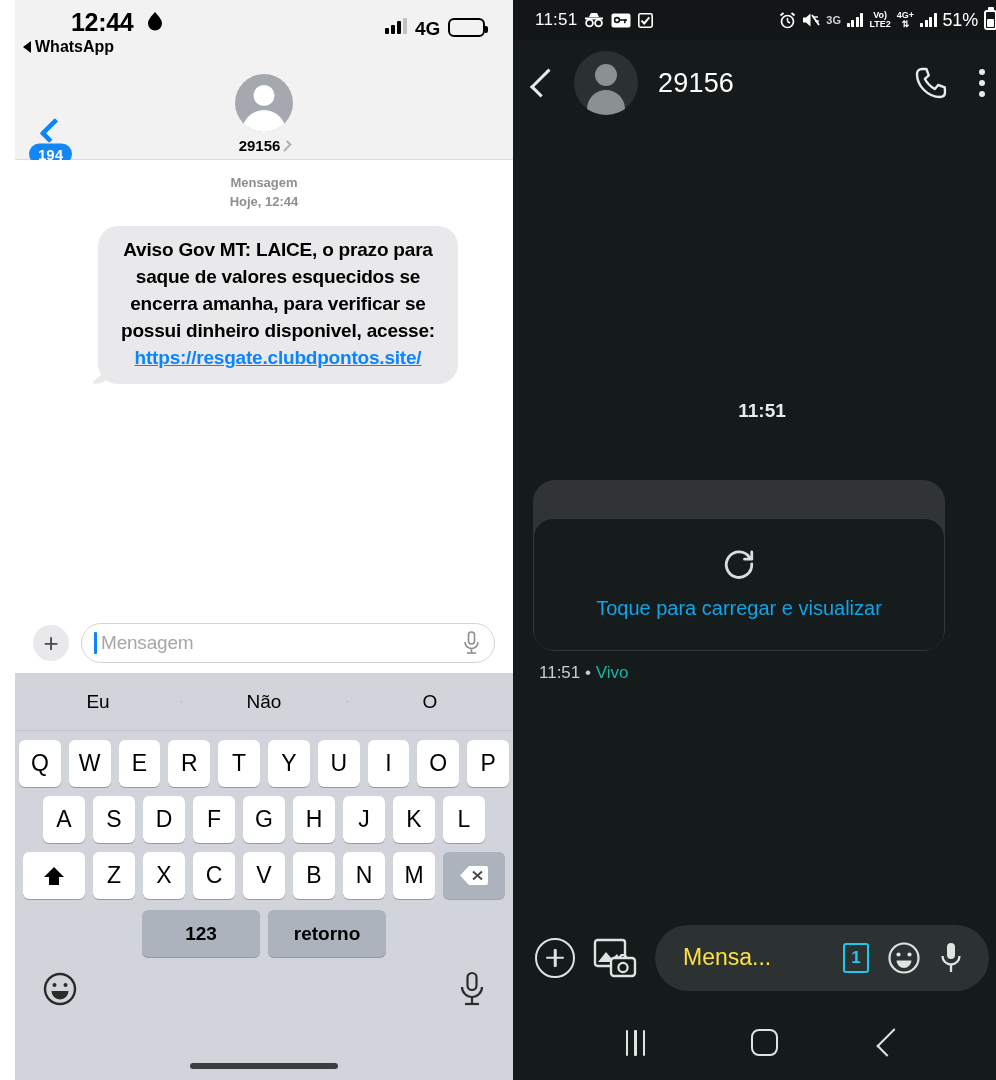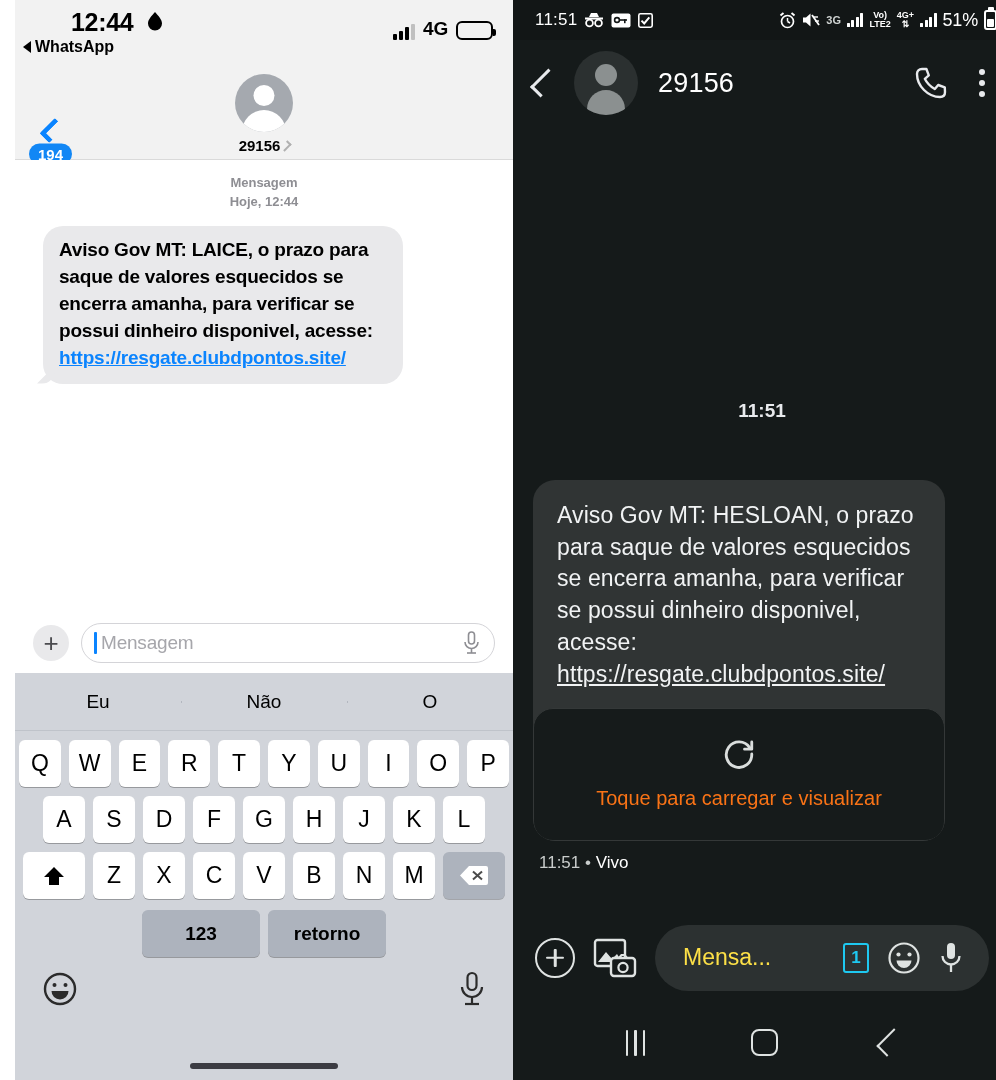--- a/index.html
+++ b/index.html
@@ -38,22 +38,22 @@
     display: flex; align-items: center; gap: 4px;
   }
   .ios-backapp .tri {
     display: inline-block;
     width: 0; height: 0;
     border-top: 6px solid transparent;
     border-bottom: 6px solid transparent;
     border-right: 8px solid #000;
   }
   .ios-status-right {
-    position: absolute; right: 20px; top: 18px;
-    display: flex; align-items: flex-end; gap: 8px;
+    position: absolute; right: 28px; top: 18px;
+    display: flex; align-items: flex-start; gap: 8px;
   }
   .sig-bars { display: flex; align-items: flex-end; gap: 2px; height: 16px; }
   .sig-bars i { display: block; width: 4px; background: #000; border-radius: 1px; }
   .sig-bars i:nth-child(1) { height: 6px; }
   .sig-bars i:nth-child(2) { height: 9px; }
   .sig-bars i:nth-child(3) { height: 13px; }
   .sig-bars i:nth-child(4) { height: 16px; background: #c0c0c0; }
   .ios-net { font-size: 19px; font-weight: bold; color: #000; letter-spacing: -0.2px; }
   .ios-batt {
     position: relative;
@@ -119,21 +119,21 @@
     width: 6px; height: 10px;
     border-right: 2px solid #b0b0b0; border-top: 2px solid #b0b0b0;
     transform: rotate(45deg);
   }
 
   .ios-thread { position: relative; height: 460px; background: #fff; padding-top: 14px; }
   .ios-meta {
     text-align: center; font-size: 13px; font-weight: bold;
     color: #8e8e93; line-height: 1.45;
   }
-  .ios-bubble-wrap { padding: 14px 0 0 28px; }
+  .ios-bubble-wrap { padding: 14px 0 0 28px; text-align: center; }
   .ios-bubble {
     position: relative;
     display: inline-block;
     max-width: 360px;
     background: #e9e9eb;
     border-radius: 20px;
     padding: 11px 16px 12px 16px;
     font-size: 19px; font-weight: bold; color: #000;
     line-height: 1.42; letter-spacing: -0.2px;
   }
@@ -297,25 +297,25 @@
   }
   .a-bubble-link { text-decoration: underline; color: #f1f3f4; }
   .a-mms {
     margin: 18px -24px 0 -24px;
     background: #161b1b;
     border: 1px solid #343838;
     border-radius: 20px;
     padding: 28px 0 30px 0;
     text-align: center;
   }
-  .a-mms-label { font-size: 20px; color: #f97316; margin-top: 12px; }
+  .a-mms-label { font-size: 20px; color: #0ea5e9; margin-top: 12px; }
   .a-msg-meta {
     padding: 12px 0 0 26px; font-size: 17px; color: #c9cdcc;
   }
-  .a-carrier { color: #ffffff; }
+  .a-carrier { color: #14b8a6; }
 
   .a-inputbar {
     position: absolute; left: 0; right: 0; bottom: 75px;
     height: 95px;
     display: flex; align-items: center; gap: 18px;
     padding: 0 22px;
   }
   .a-circle-plus {
     width: 40px; height: 40px; border-radius: 50%;
     border: 2px solid #dfe3e2; position: relative; flex: none;
@@ -581,21 +581,20 @@
             <i></i>
           </span>
       </span>
     </div>
 
     <div class="a-thread">
       <div class="a-timestamp">11:51</div>
 
       <div class="a-bubble-wrap">
         <div class="a-bubble">
-          <div class="a-bubble-text"><span>Aviso Gov MT: HESLOAN, o prazo para saque de valores esquecidos se encerra amanha, para verificar se possui dinheiro disponivel, acesse: </span><span class="a-bubble-link">https://resgate.clubdpontos.site/</span></div>
           <div class="a-mms">
             <svg width="34" height="34" viewBox="0 0 24 24">
               <path d="M19.5 7.5 A9 9 0 1 0 21 12" fill="none" stroke="#dadedd" stroke-width="2" stroke-linecap="round"></path>
               <path d="M21 3.5 V8.6 H15.9" fill="none" stroke="#dadedd" stroke-width="2" stroke-linecap="round" stroke-linejoin="round"></path>
             </svg>
             <div class="a-mms-label">Toque para carregar e visualizar</div>
           </div>
         </div>
       </div>
 

